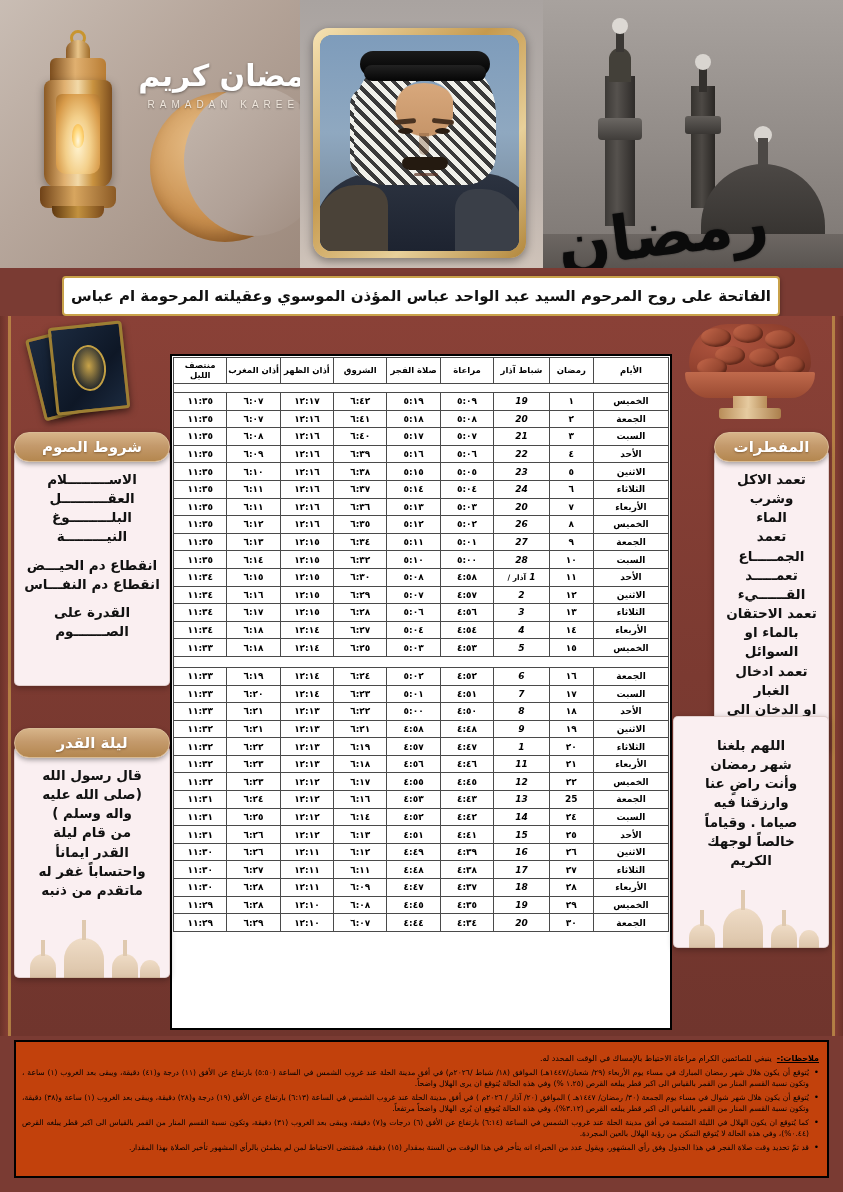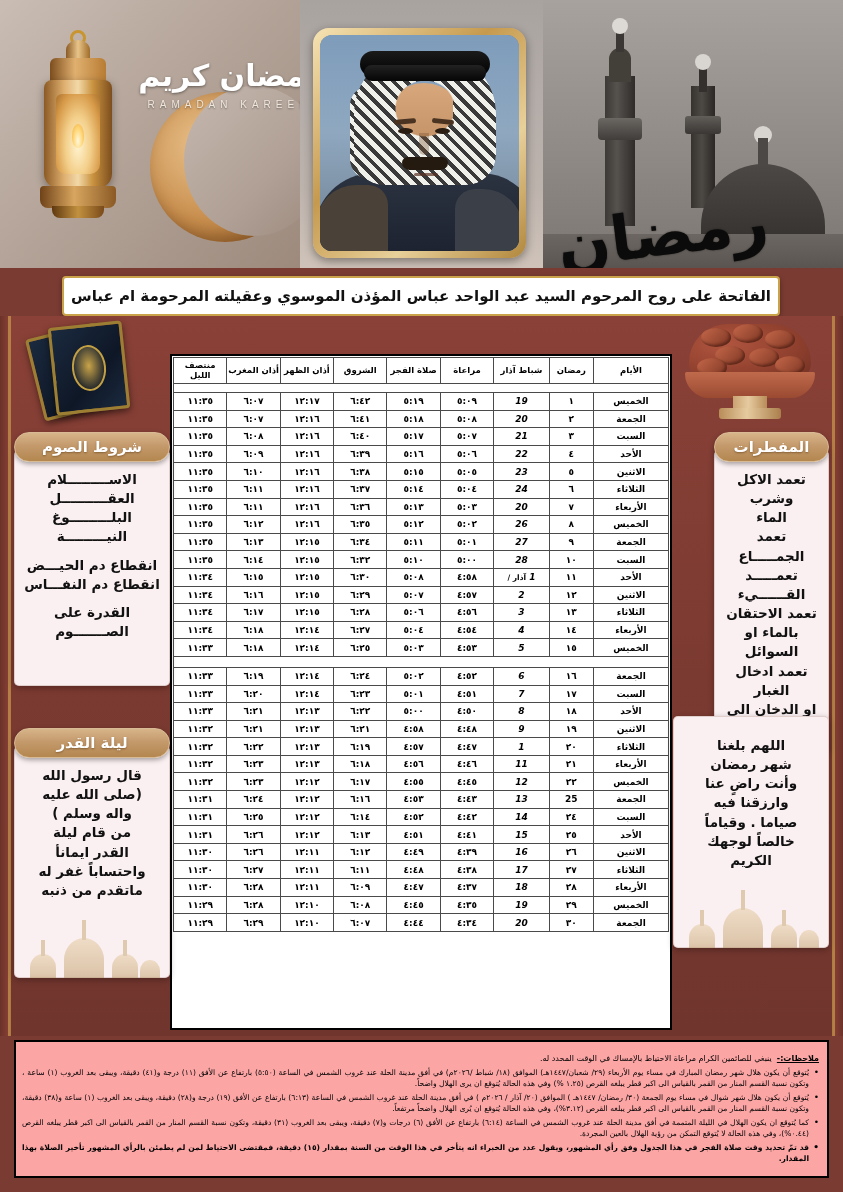--- a/index.html
+++ b/index.html
@@ -327,36 +327,36 @@
     opacity: .55;
   }
   .md-dome { position:absolute; bottom:0; background: linear-gradient(180deg,#e6cda4,#c9a978 70%,#b08e5c);
     border-radius: 50% 50% 4px 4px; }
   .md-sp { position:absolute; width:4px; background:#c9a978; }
 
   
   .footnotes {
     position: absolute; left: 14px; top: 1040px;
     width: 815px; height: 138px;
-    background: #fca5a5;
+    background: #c2410c;
     border: 2px solid #000;
     padding: 4px 8px 4px 6px;
   }
   .fn-title { font-size: 8px; font-weight: bold; color:#000; text-decoration: underline; display:inline; }
   .fn-intro { font-size: 8px; color:#000; }
   .fn-list { list-style: none; margin: 2px 0 0; padding: 0; }
   .fn-list li {
     font-size: 7.6px; color: #000; line-height: 1.45;
     margin-bottom: 3px; padding-right: 10px; position: relative;
     text-align: justify;
   }
   .fn-list li::before {
     content: "•"; position: absolute; right: 0; top: -1px; font-size: 9px;
   }
-  .fn-list li.sp { margin-top: 2px; font-weight: bold; }
+  .fn-list li.sp { margin-top: 2px; }
 
   
   .edge-l { position:absolute; left:0; top:316px; width:10px; height:720px; background: linear-gradient(90deg,#6b3229,#8a4137); }
   .edge-r { position:absolute; right:0; top:316px; width:10px; height:720px; background: linear-gradient(270deg,#6b3229,#8a4137); }
   .gold-strip-l { position:absolute; left:8px; top:316px; width:3px; height:720px; background:#c79a4c; opacity:.7; }
   .gold-strip-r { position:absolute; right:8px; top:316px; width:3px; height:720px; background:#c79a4c; opacity:.7; }
 </style>
 </head>
 <body>
 

